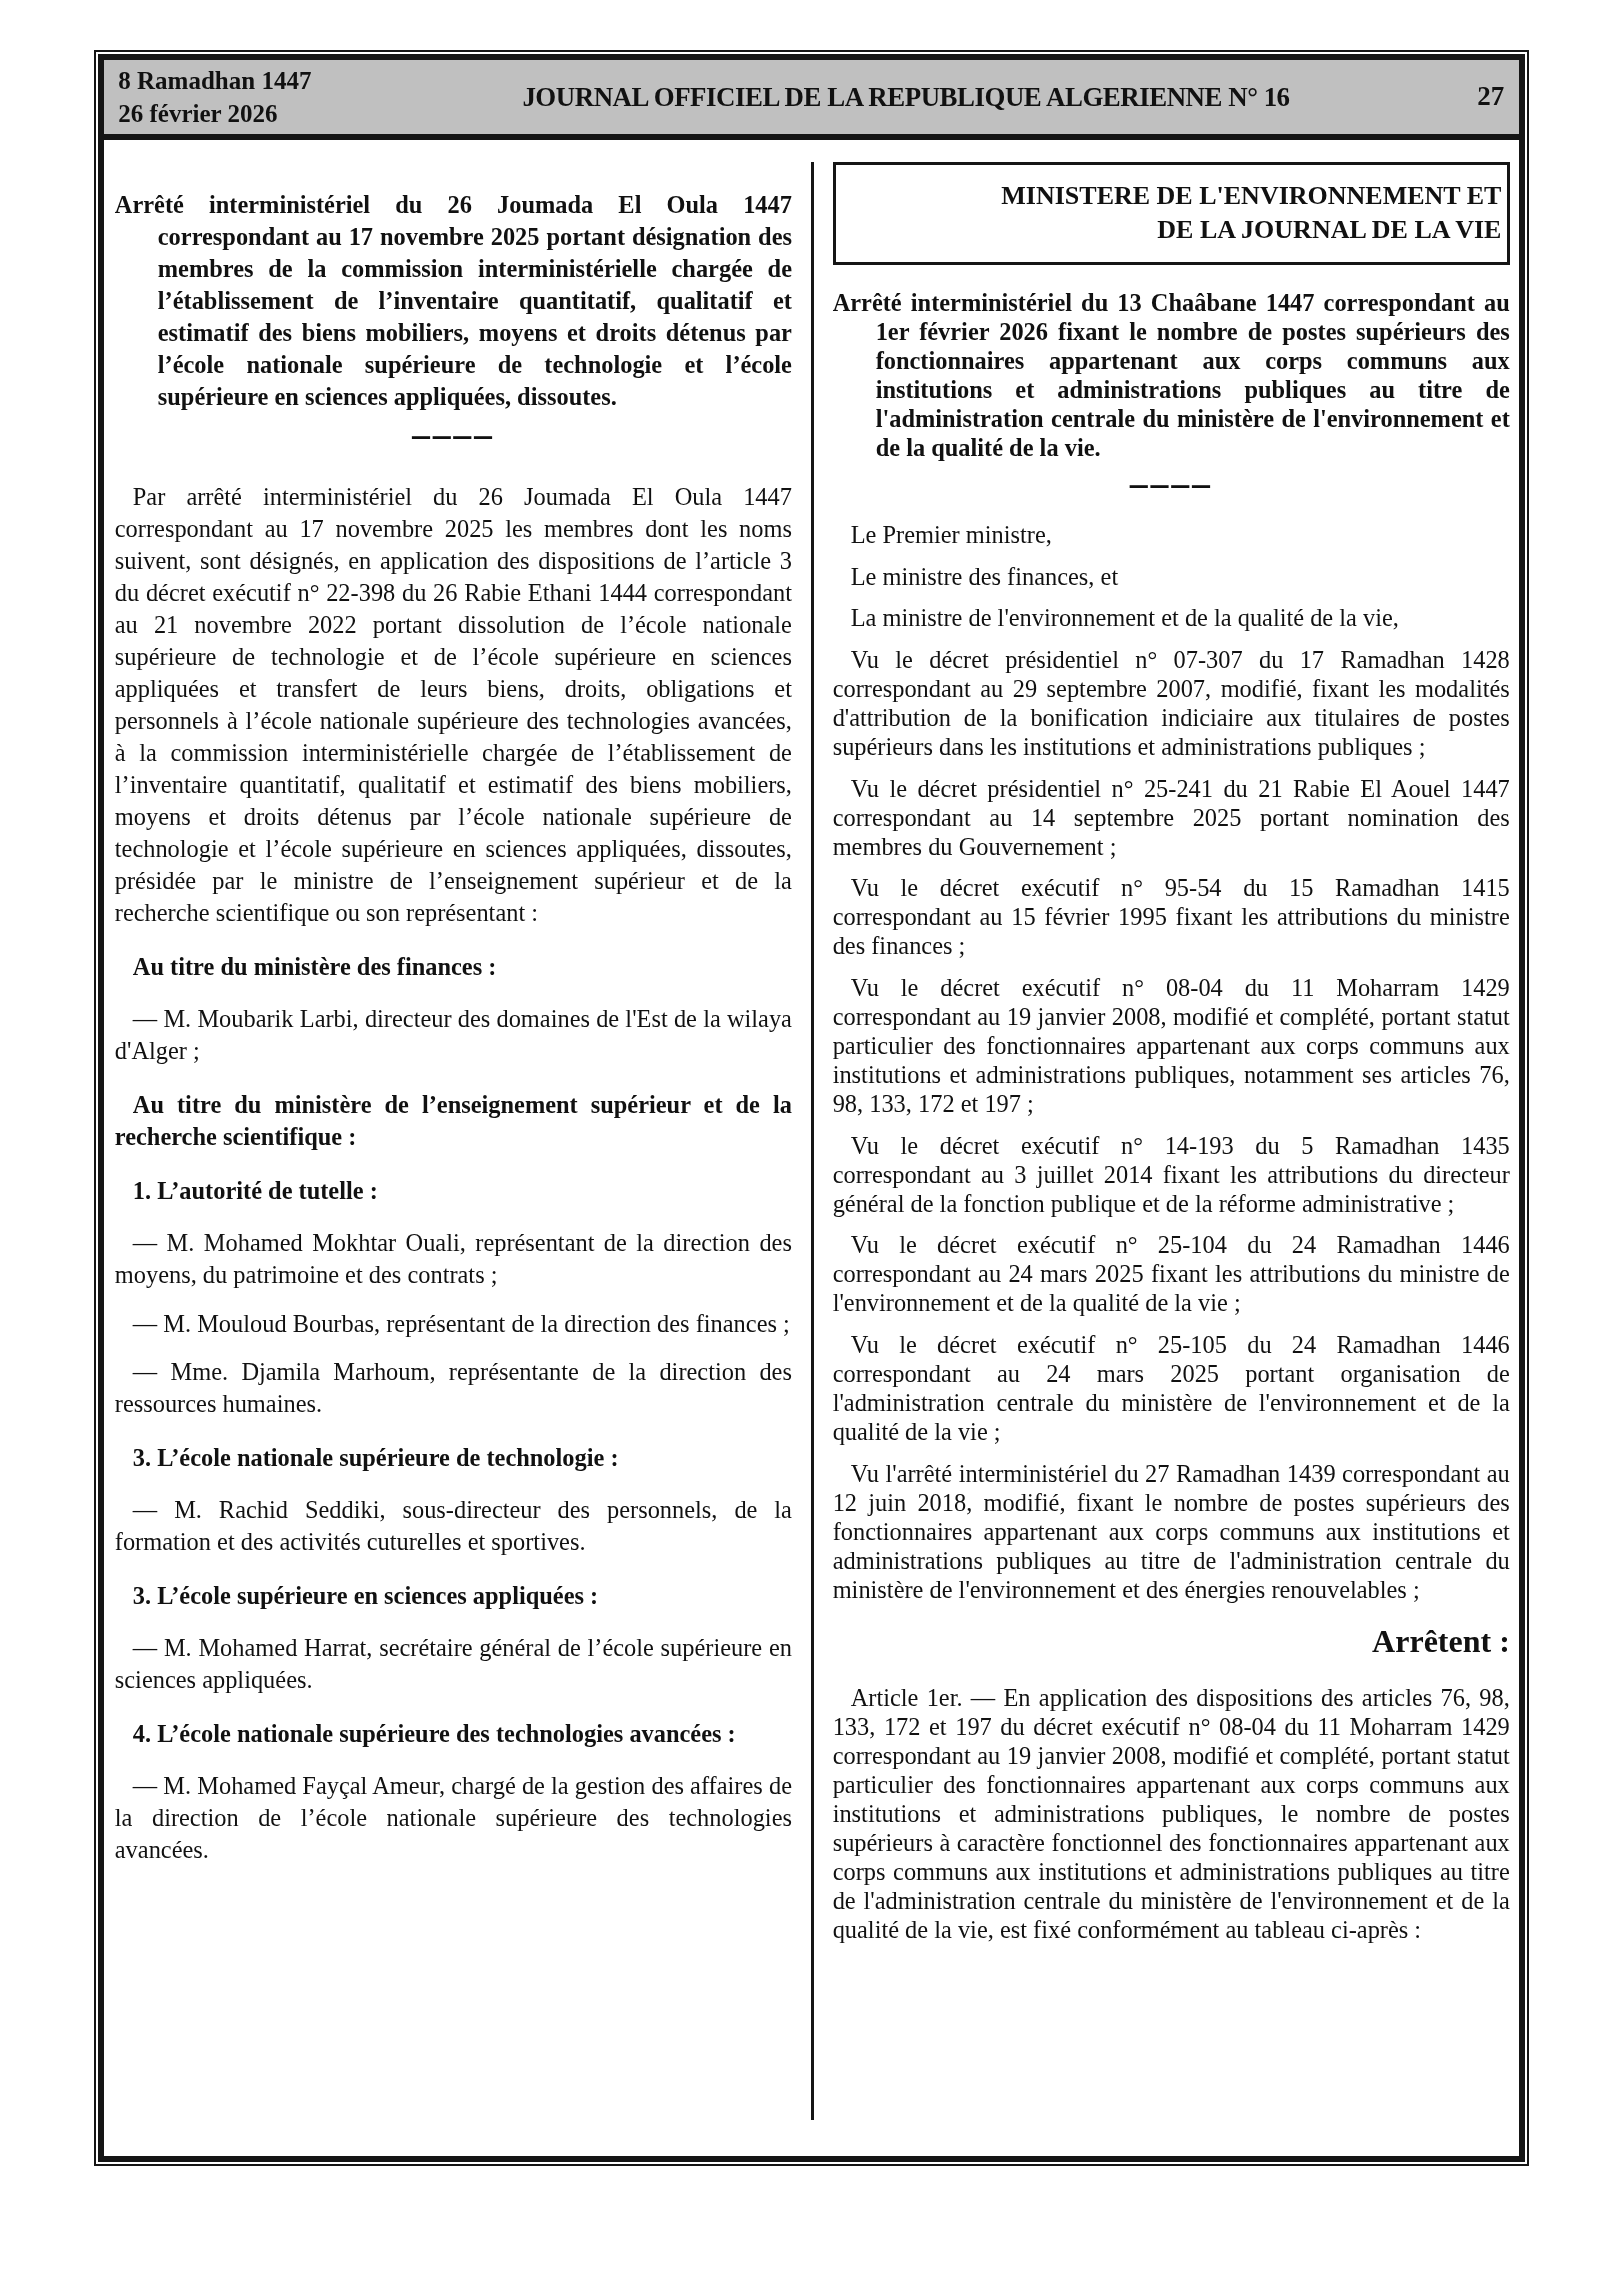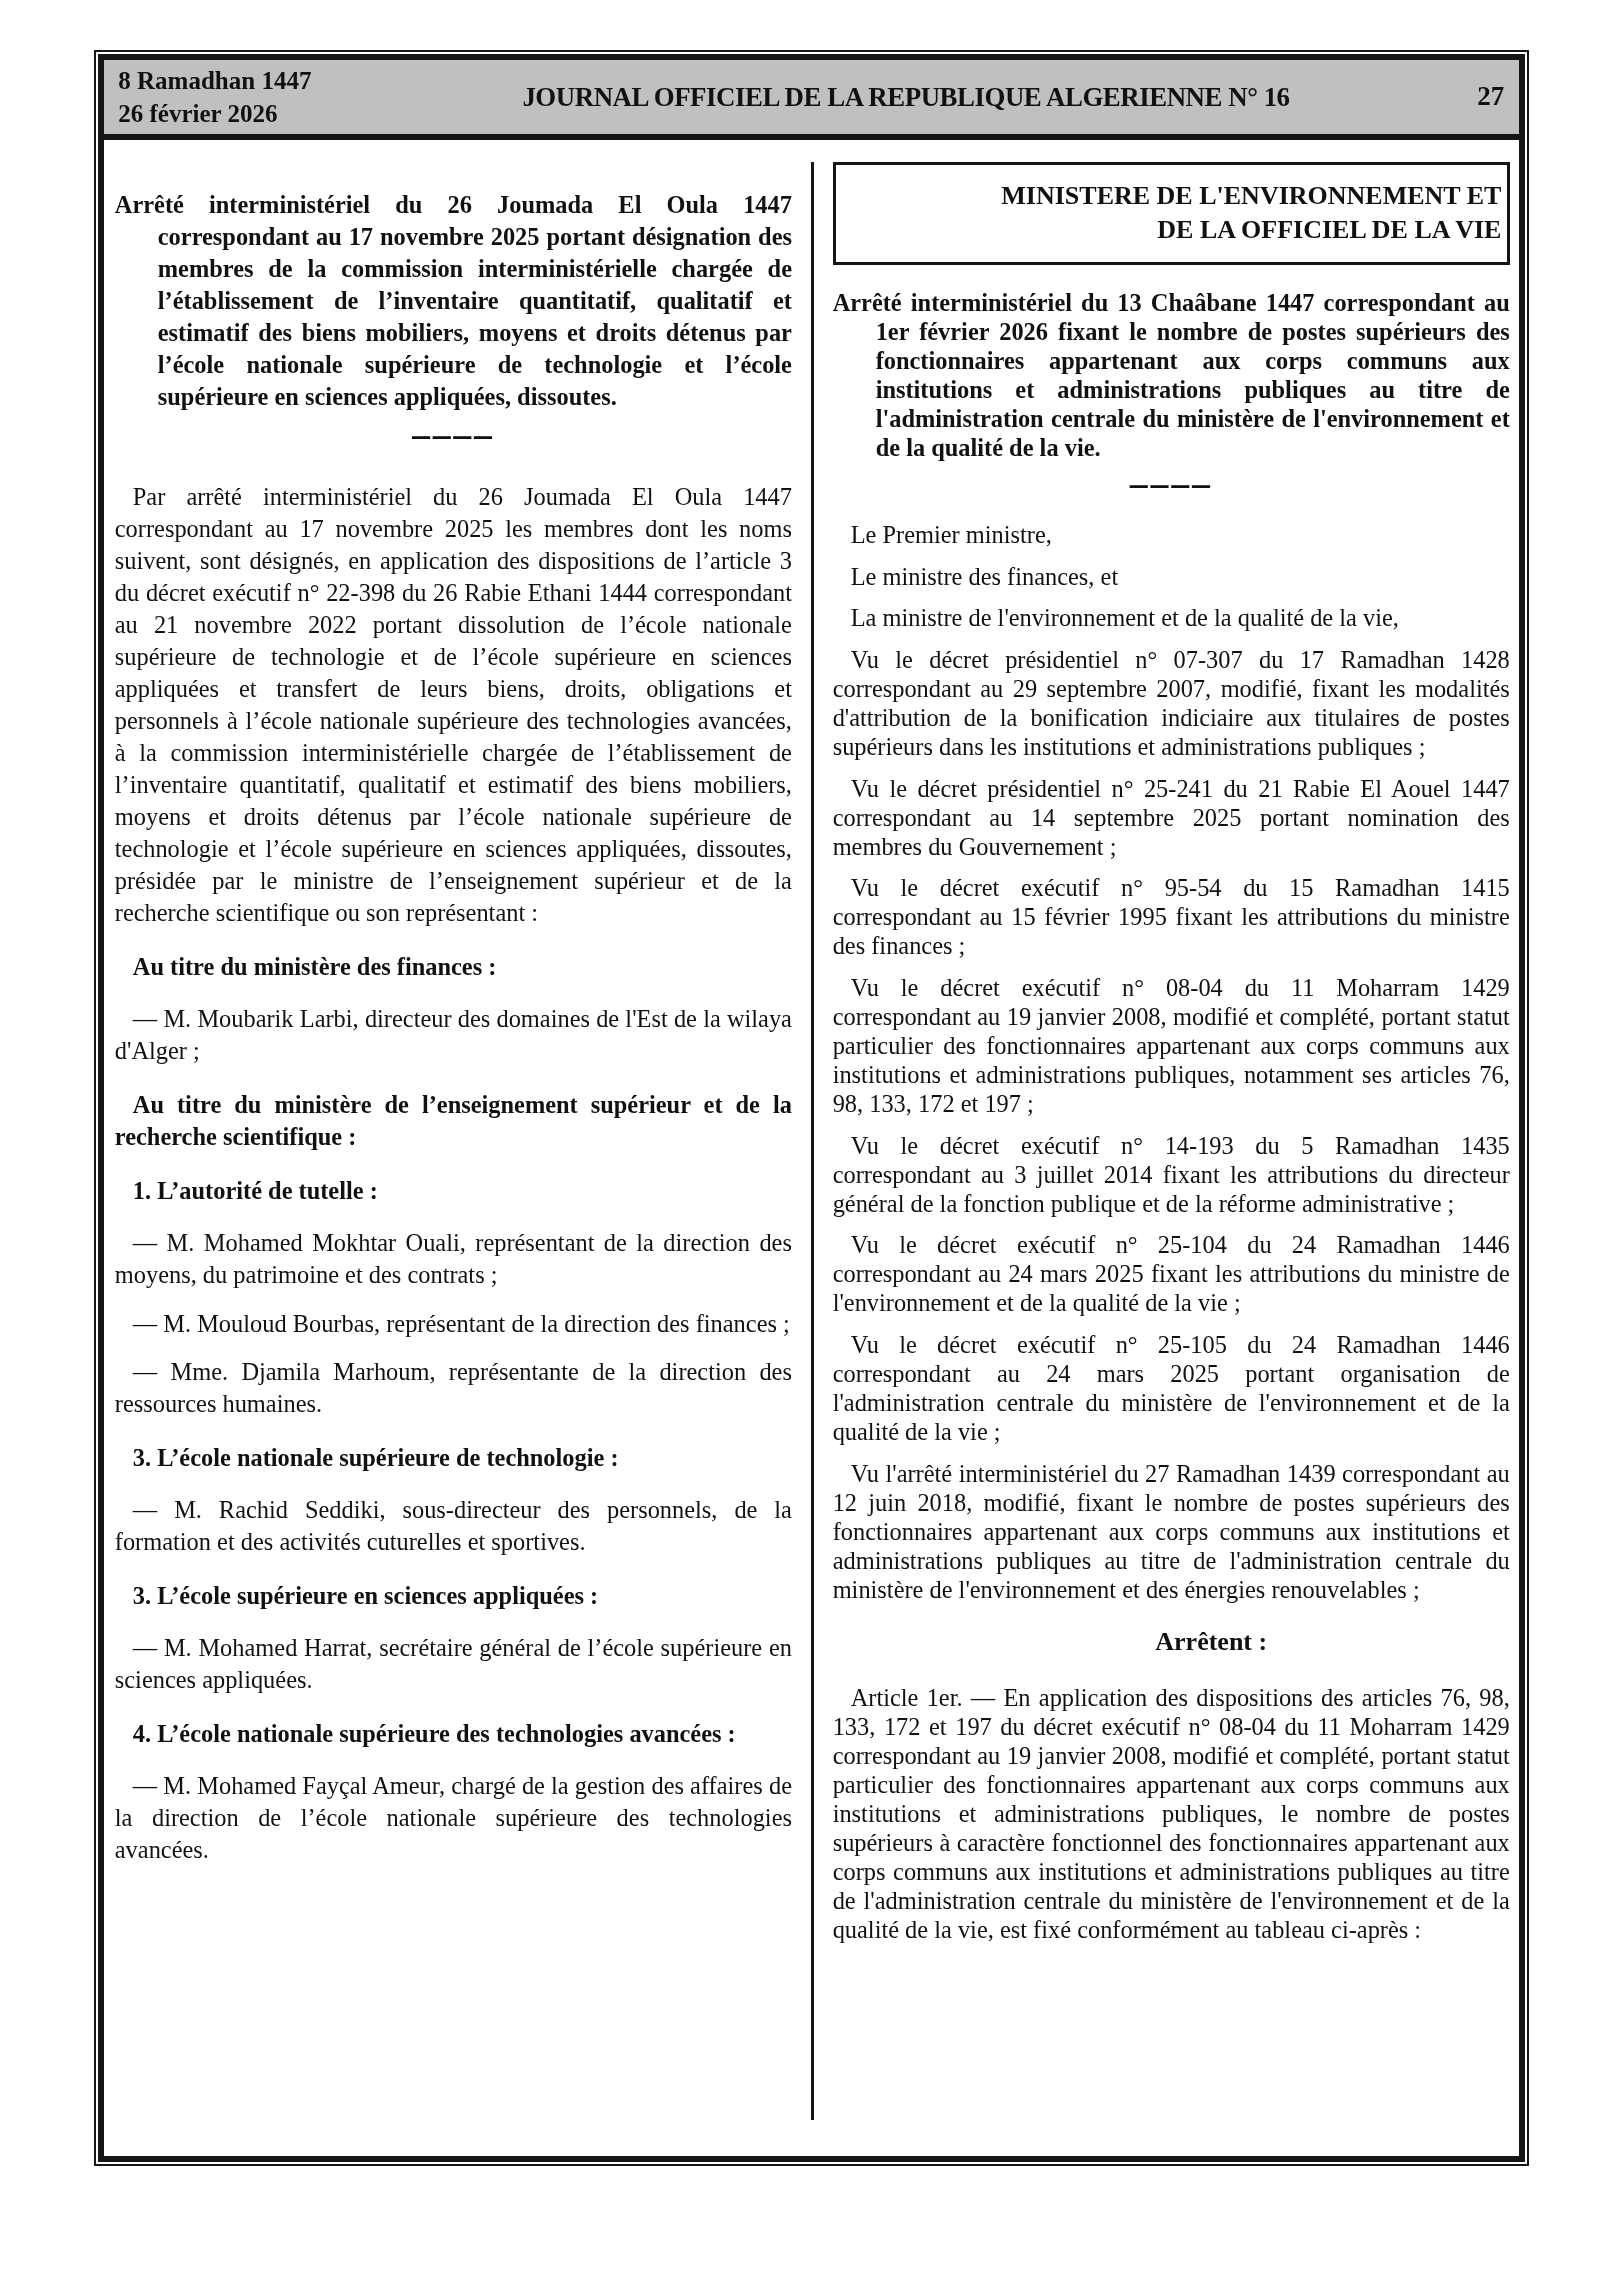--- a/index.html
+++ b/index.html
@@ -21,21 +21,21 @@
   .col-right{line-height:29px;}
   .divider{flex:0 0 2.7px;background:#151515;margin:0 19px 36px 19px;}
   .title{font-weight:bold;margin:0 0 9px 0;padding-left:43px;text-indent:-43px;}
   .sep{text-align:center;font-weight:900;font-size:18px;letter-spacing:2.7px;
         height:36px;line-height:31px;transform:scaleY(2.2);transform-origin:center;
         margin:5.4px 0 12.7px 0;}
   .col-left .sep{margin-bottom:23.5px;}
   p.b{margin:0 0 16.3px 0;text-indent:18px;}
   .col-right p.b{margin-bottom:12.7px;}
   p.h{margin:22px 0 20px 0;text-indent:18px;font-weight:bold;}
-  p.arr{margin:23.5px 0 27px 0;padding-left:80px;font-weight:bold;font-size:26px;text-align:center;}
+  p.arr{margin:23.5px 0 27px 0;padding-left:80px;font-weight:bold;font-size:32px;text-align:right;}
   .ministry-box{border:3.6px solid #151515;margin:0 0 23.5px 0;padding:14.5px 5.4px;
         text-align:right;font-weight:bold;font-size:26px;line-height:34px;}
   .ministry-box span{display:block;}
 </style>
 </head>
 <body>
 
 <div class="page">
   <div class="frame-outer">
     <div class="frame-inner">
@@ -68,21 +68,21 @@
           <p class="b">— M. Mohamed Harrat, secrétaire général de l’école supérieure en sciences appliquées.</p>
           <p class="h">4. L’école nationale supérieure des technologies avancées :</p>
           <p class="b">— M. Mohamed Fayçal Ameur, chargé de la gestion des affaires de la direction de l’école nationale supérieure des technologies avancées.</p>
         </section>
 
         <div class="divider"></div>
 
         <section class="col col-right">
           <div class="ministry-box">
             <span>MINISTERE DE L'ENVIRONNEMENT ET</span>
-            <span>DE LA OFFICIEL DE LA VIE</span>
+            <span>DE LA JOURNAL DE LA VIE</span>
           </div>
           <p class="title">Arrêté interministériel du 13 Chaâbane 1447 correspondant au 1er février 2026 fixant le nombre de postes supérieurs des fonctionnaires appartenant aux corps communs aux institutions  et administrations publiques au titre de l'administration centrale du ministère de l'environnement et de la qualité de la vie.</p>
           <div class="sep">————</div>
           <p class="b">Le Premier ministre,</p>
           <p class="b">Le ministre des finances, et</p>
           <p class="b">La ministre de l'environnement et de la qualité de la vie,</p>
           <p class="b">Vu le décret présidentiel n° 07-307 du 17 Ramadhan 1428 correspondant au 29 septembre 2007, modifié, fixant les modalités d'attribution de la bonification indiciaire aux titulaires de postes supérieurs dans les institutions et administrations publiques ;</p>
           <p class="b">Vu le décret présidentiel n° 25-241 du 21 Rabie El Aouel 1447 correspondant au 14 septembre 2025 portant nomination des membres du Gouvernement ;</p>
           <p class="b">Vu le décret exécutif n° 95-54 du 15 Ramadhan 1415 correspondant au 15 février 1995 fixant les attributions du ministre des finances ;</p>
           <p class="b">Vu le décret exécutif n° 08-04 du 11 Moharram 1429 correspondant au 19 janvier 2008, modifié et complété, portant statut particulier des fonctionnaires appartenant aux corps communs aux institutions et administrations publiques, notamment ses articles 76, 98, 133, 172 et 197 ;</p>

